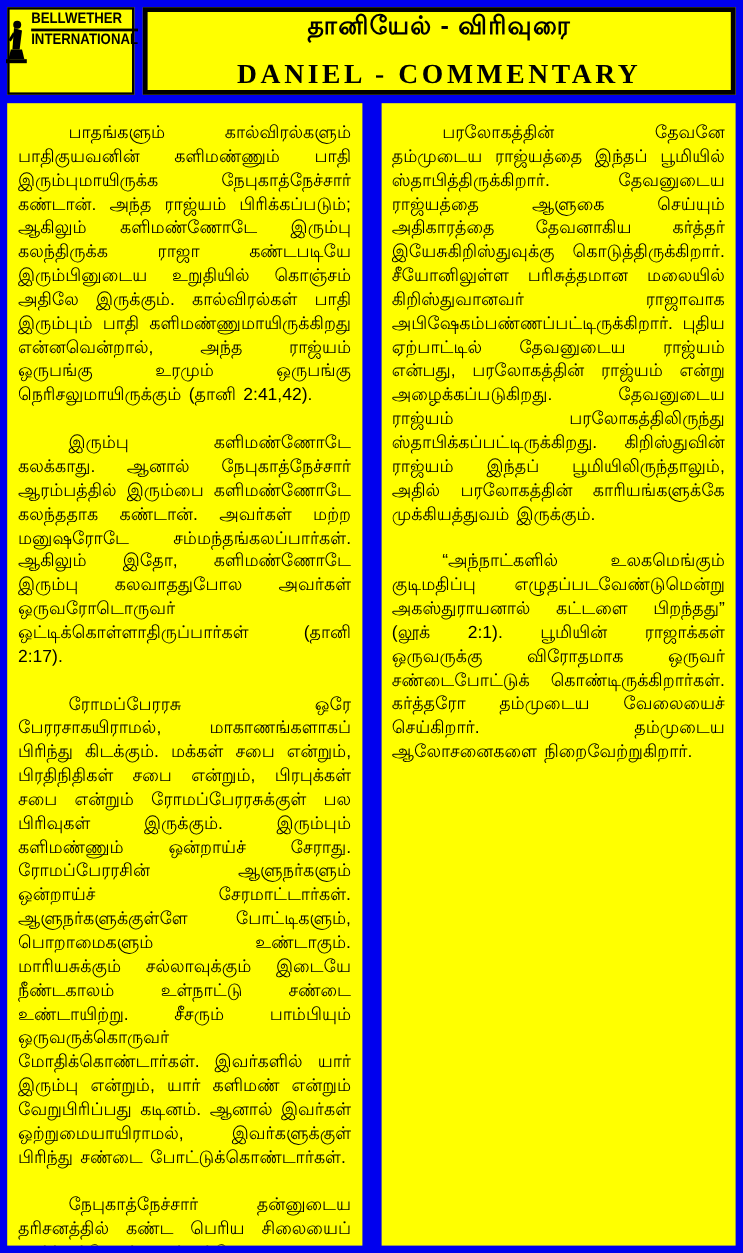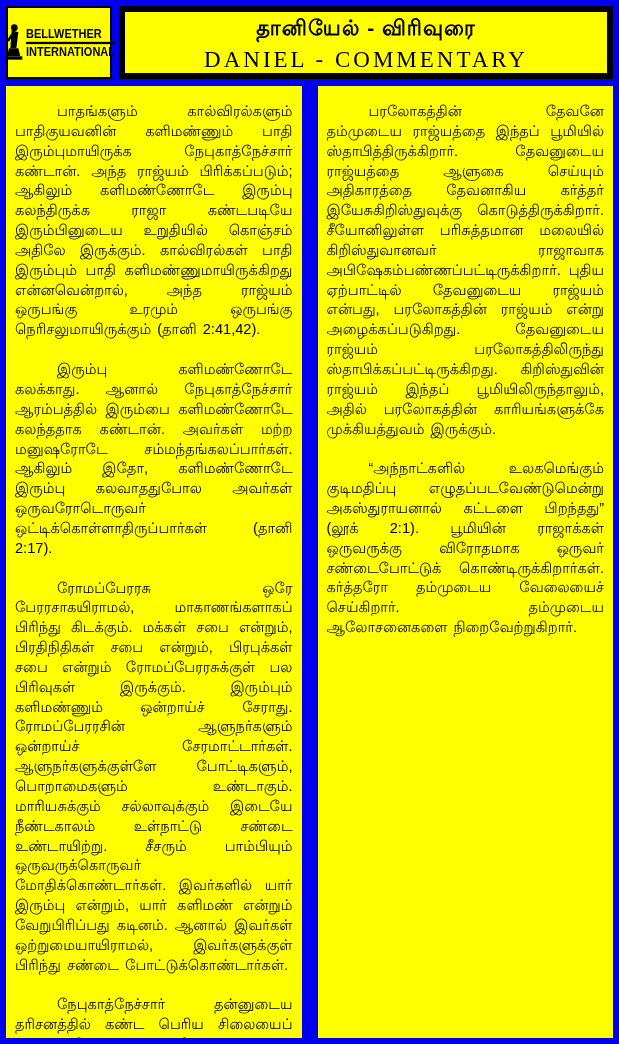--- a/index.html
+++ b/index.html
@@ -15,47 +15,47 @@
     padding: 6px;
     display: flex; flex-direction: column;
     background: #0000EE;
   }
   .header { display: flex; gap: 7px; height: 73px; flex: 0 0 auto; }
   .panel { background: #FFFF00; }
   .logo-box {
     box-sizing: border-box;
     width: 106px; flex: 0 0 106px;
     border: 2px solid #000;
-    display: flex; align-items: center; justify-content: center;
+    display: flex; align-items: flex-start; justify-content: center;
     gap: 3px; padding: 2px;
   }
   .logo-figure { width: 20px; height: 52px; flex: 0 0 auto; }
   .logo-text { display: flex; flex-direction: column; justify-content: center; }
   .logo-line1 {
     font-size: 11px; font-weight: bold; letter-spacing: 0px;
     border-bottom: 2px solid #000; padding-bottom: 1px;
     transform: scaleY(1.15); white-space: nowrap;
   }
   .logo-line2 {
     font-size: 11px; font-weight: bold; margin-top: 2px;
     transform: scaleY(1.15); white-space: nowrap;
   }
   .title-box {
     box-sizing: border-box;
     flex: 1 1 auto;
-    border: 6px solid #000000;
+    border: 4px solid #000000;
     display: flex; flex-direction: column;
-    align-items: center; justify-content: flex-end;
+    align-items: center; justify-content: space-between;
   }
   .title-tamil {
     font-size: 21px; font-weight: bold; letter-spacing: 1px;
   }
   .title-english {
     font-family: "Liberation Serif", serif;
-    font-size: 23px; letter-spacing: 3px; margin-top: 4px;
+    font-size: 23px; letter-spacing: 3px; margin-top: 4px; font-weight: bold;
   }
   .body-row { display: flex; gap: 16px; margin-top: 7px; flex: 1 1 auto; min-height: 0; }
   .column {
     box-sizing: border-box;
     flex: 1 1 0;
     padding: 16px 9px 10px 9px;
     overflow: hidden;
   }
   .column p {
     margin: 0 0 20px 0;

